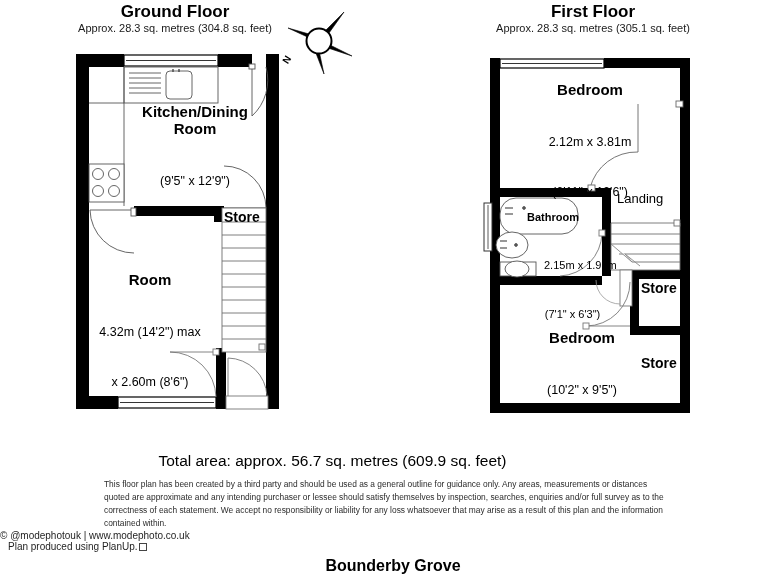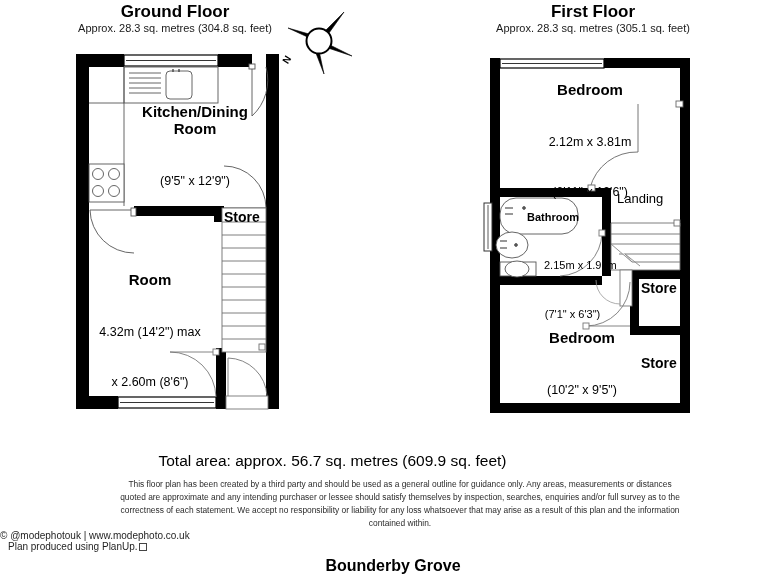--- a/index.html
+++ b/index.html
@@ -84,23 +84,22 @@
   
   .total-area {
     position: absolute;
     width: 665px;
     text-align: center;
     font-size: 15.5px;
     color: #000;
   }
   .disclaimer {
     position: absolute;
-    left: 120px;
+    left: 104px;
     width: 560px;
-    text-align: center;
     font-size: 8.4px;
     line-height: 1.55;
     color: #2b2b2b;
   }
   .credit {
     position: absolute;
     width: 768px;
     text-align: left;
     font-size: 10px;
     line-height: 1.45;

